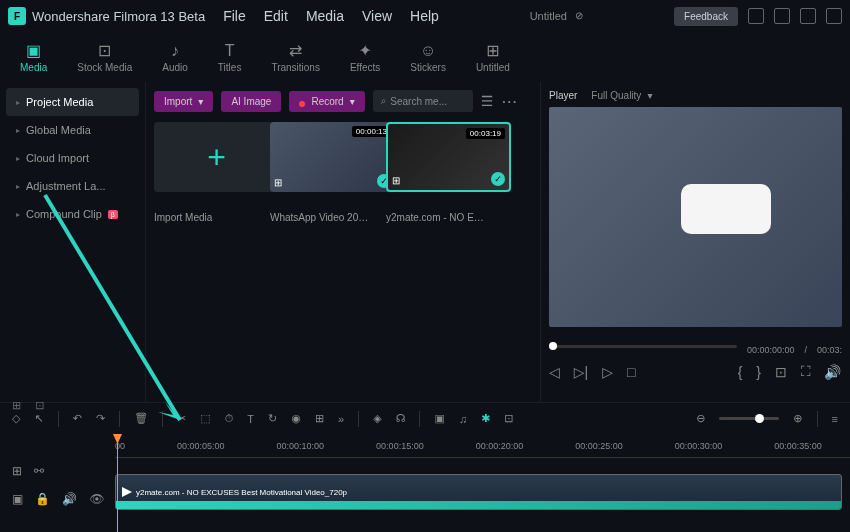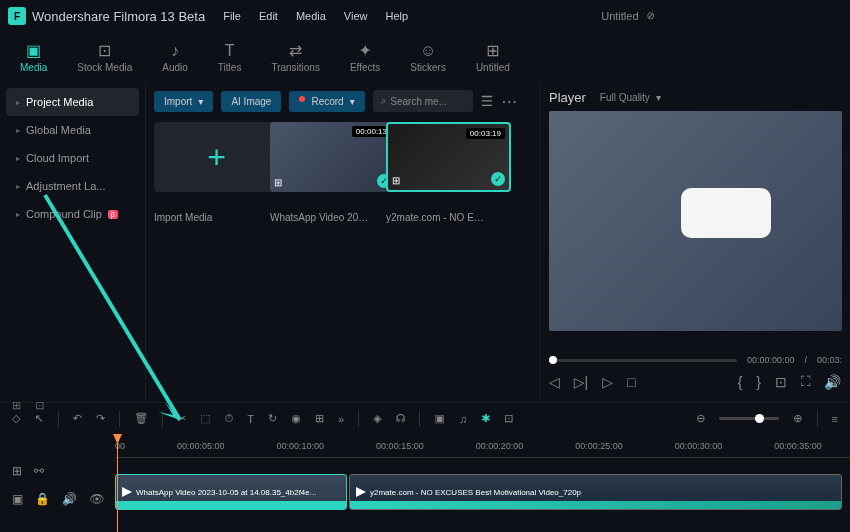--- a/index.html
+++ b/index.html
@@ -1,62 +1,62 @@
 <!DOCTYPE html>
 <html><head>
 <meta charset="utf-8">
 <style>
 *{margin:0;padding:0;box-sizing:border-box;font-family:-apple-system,BlinkMacSystemFont,"Segoe UI",sans-serif}
 body{background:#0d1117;color:#c9d1d9;width:850px;height:532px;overflow:hidden;font-size:11px}
 .titlebar{height:32px;background:#0d1117;display:flex;align-items:center;padding:0 8px;gap:6px}
 .logo{width:18px;height:18px;background:#2dd4bf;border-radius:3px;display:flex;align-items:center;justify-content:center;color:#000;font-weight:bold;font-size:10px}
 .app-title{color:#c9d1d9;font-size:13px;margin-right:12px}
 .menu{display:flex;gap:18px}
-.menu span{color:#c9d1d9;cursor:pointer;font-size:11px}
+.menu span{color:#c9d1d9;cursor:pointer;font-size:14px}
 .title-center{flex:1;display:flex;justify-content:center;align-items:flex-start;gap:8px;color:#888}
 .title-right{display:flex;gap:10px;align-items:center}
 .feedback-btn{background:#3a3f47;color:#c9d1d9;padding:4px 10px;border:none;border-radius:3px;font-size:10px}
 .ticon{width:16px;height:16px;border:1px solid #666;border-radius:2px}
 .tabs{height:50px;background:#0d1117;display:flex;align-items:center;padding:0 20px;gap:30px}
 .tab{display:flex;flex-direction:column;align-items:center;gap:2px;color:#888;cursor:pointer}
 .tab.active{color:#2dd4bf}
 .tab-icon{font-size:16px}
 .tab-label{font-size:10px}
 .main{display:flex;height:320px}
 .sidebar{width:145px;background:#0d1117;padding:6px}
 .sidebar-item{display:flex;align-items:center;gap:6px;padding:8px 10px;color:#999;cursor:pointer;font-size:11px}
 .sidebar-item.active{background:#21262d;border-radius:4px;color:#fff}
 .side-caret{font-size:8px;color:#666}
 .badge{background:#ff4d6d;color:#fff;font-size:7px;padding:1px 3px;border-radius:2px}
 .content{flex:1;background:#0d1117;padding:8px;border-left:1px solid #1a1f26}
 .toolbar{display:flex;align-items:center;gap:8px;margin-bottom:10px}
-.dropdown{background:#0c4a6e;padding:5px 10px;border-radius:3px;color:#ccc;font-size:10px;display:flex;align-items:flex-start;gap:6px}
+.dropdown{background:#701a75;padding:5px 10px;border-radius:3px;color:#ccc;font-size:10px;display:flex;align-items:flex-end;gap:6px}
 .rec-dot{width:6px;height:6px;background:#ff4444;border-radius:50%}
 .search{background:#21262d;padding:5px 8px;border-radius:3px;color:#888;font-size:10px;display:flex;align-items:center;gap:4px;flex:1;max-width:100px}
 .filter-icon{color:#888;font-size:14px}
 .more-icon{color:#888;font-size:16px}
 .media-grid{display:flex;gap:14px;flex-wrap:wrap}
 .media-item{width:102px}
 .thumb{width:125px;height:70px;background:#21262d;border-radius:4px;position:relative;display:flex;align-items:center;justify-content:center}
 .thumb.selected{border:2px solid #2dd4bf}
 .thumb-plus{color:#2dd4bf;font-size:32px}
 .thumb-vr{background:linear-gradient(135deg,#4a5568,#2d3748)}
 .thumb-man{background:linear-gradient(135deg,#1a1a1a,#333)}
 .duration{position:absolute;top:4px;right:4px;background:#000;color:#fff;font-size:8px;padding:1px 4px;border-radius:2px}
 .check{position:absolute;bottom:4px;right:4px;width:14px;height:14px;background:#2dd4bf;border-radius:50%;display:flex;align-items:center;justify-content:center;color:#000;font-size:9px}
 .layer-icon{position:absolute;bottom:4px;left:4px;color:#fff;font-size:10px}
 .media-label{color:#999;font-size:10px;margin-top:20px;white-space:nowrap;overflow:hidden;text-overflow:ellipsis}
 .bottom-icons{position:absolute;bottom:120px;left:12px;display:flex;gap:14px;color:#666}
 .player{width:310px;background:#0d1117;padding:8px;border-left:1px solid #1a1f26}
 .player-header{display:flex;align-items:center;gap:14px;margin-bottom:6px}
-.player-title{color:#ccc;font-size:13px}
+.player-title{color:#ccc;font-size:10px}
 .quality{color:#888;font-size:10px;display:flex;align-items:center;gap:6px}
 .preview{width:100%;height:220px;background:linear-gradient(135deg,#5a6578,#3a4458);border-radius:2px;position:relative;overflow:hidden}
 .vr-headset{position:absolute;top:35%;left:45%;width:90px;height:50px;background:#f5f5f5;border-radius:10px}
-.player-controls{display:flex;align-items:center;gap:10px;margin-top:24px}
+.player-controls{display:flex;gap:10px;margin-top:18px}
 .progress{flex:1;height:3px;background:#333;border-radius:2px;position:relative}
 .progress-dot{position:absolute;left:0;top:-3px;width:8px;height:8px;background:#fff;border-radius:50%}
 .time{color:#888;font-size:9px}
 .transport{display:flex;align-items:center;justify-content:center;gap:14px;margin-top:8px;color:#888;font-size:14px}
 .transport .spacer{flex:1}
 .tool-row{height:32px;background:#0d1117;display:flex;align-items:center;padding:0 12px;gap:14px;color:#888;border-top:1px solid #1a1f26}
 .tool-row .sep{width:1px;height:16px;background:#333}
 .tool-row .spacer{flex:1}
 .zoom-slider{width:60px;height:3px;background:#444;border-radius:2px;position:relative}
 .zoom-handle{position:absolute;right:15px;top:-3px;width:9px;height:9px;background:#fff;border-radius:50%}
@@ -87,20 +87,27 @@
     <span>File</span>
     <span>Edit</span>
     <span>Media</span>
     <span>View</span>
     <span>Help</span>
   </div>
   <div class="title-center">
     <span>Untitled</span>
     <span style="font-size:10px">⊘</span>
   </div>
+  <div class="title-right">
+    <button class="feedback-btn">Feedback</button>
+    <span class="ticon"></span>
+    <span class="ticon"></span>
+    <span class="ticon"></span>
+    <span class="ticon"></span>
+  </div>
 </div>
 
 <div class="tabs">
   <div class="tab active">
       <span class="tab-icon">▣</span>
       <span class="tab-label">Media</span>
     </div>
   <div class="tab">
       <span class="tab-icon">⊡</span>
       <span class="tab-label">Stock Media</span>
@@ -295,24 +302,20 @@
         <span>⚯</span>
       </div>
     <div class="tc-row">
         <span>▣</span>
         <span>🔒</span>
         <span>🔊</span>
         <span>👁</span>
       </div>
   </div>
   <div class="clip-lane">
-    <div class="clip clip1">
-        <span class="playicon"></span>
-        <span>WhatsApp Video 2023-10-05 at 14.08.35_4b2f4e...</span>
-      </div>
     <div class="clip clip2">
         <span class="playicon"></span>
         <span>y2mate.com - NO EXCUSES  Best Motivational Video_720p</span>
       </div>
   </div>
 </div>
 
 <div class="arrow">
   <svg viewBox="0 0 150 240">
       <line x1="5" y1="5" x2="140" y2="230" stroke="#2dd4bf" stroke-width="4"></line>

